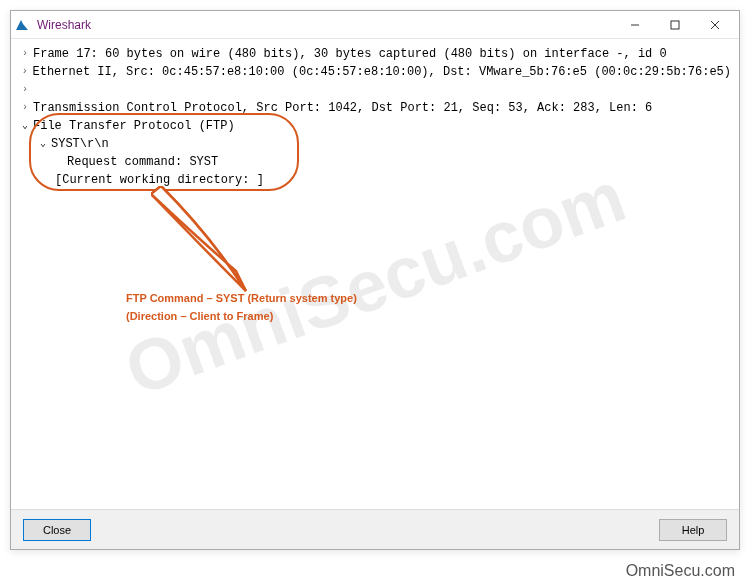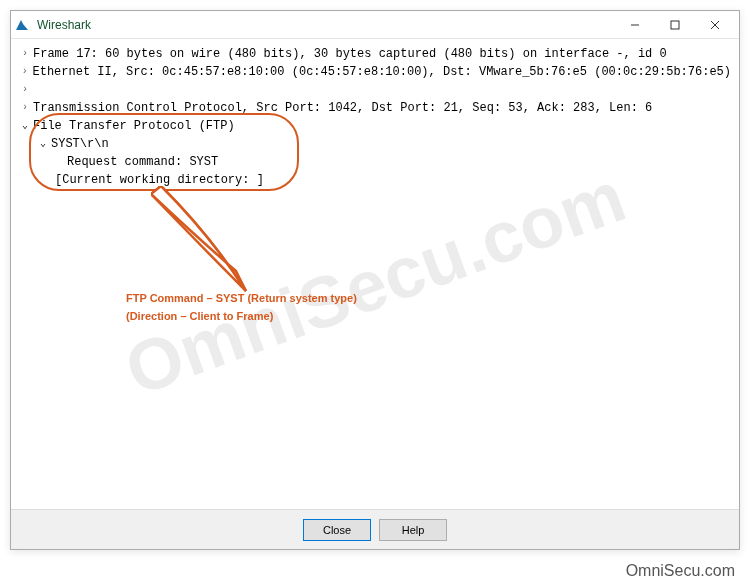--- a/index.html
+++ b/index.html
@@ -30,21 +30,21 @@
       border-bottom: 1px solid #e5e5e5;
     }
     .titlebar-icon {
       width: 16px;
       height: 16px;
       margin-right: 6px;
       display: inline-block;
     }
     .titlebar-title {
       font-size: 12px;
-      color: #14532d;
+      color: #701a75;
       flex: 1;
     }
     .win-controls {
       display: flex;
     }
     .win-btn {
       width: 40px;
       height: 24px;
       display: flex;
       align-items: center;
@@ -81,21 +81,21 @@
       color: #000;
     }
     .indent-1 { padding-left: 18px; }
     .indent-2 { padding-left: 48px; }
     .indent-3 { padding-left: 36px; }
     .footer {
       height: 40px;
       border-top: 1px solid #ddd;
       display: flex;
       align-items: center;
-      justify-content: center;
+      justify-content: space-between;
       padding: 0 12px;
       gap: 8px;
       background: #f0f0f0;
     }
     .btn {
       min-width: 68px;
       height: 22px;
       font-size: 11px;
       border: 1px solid #adadad;
       background: #e1e1e1;

